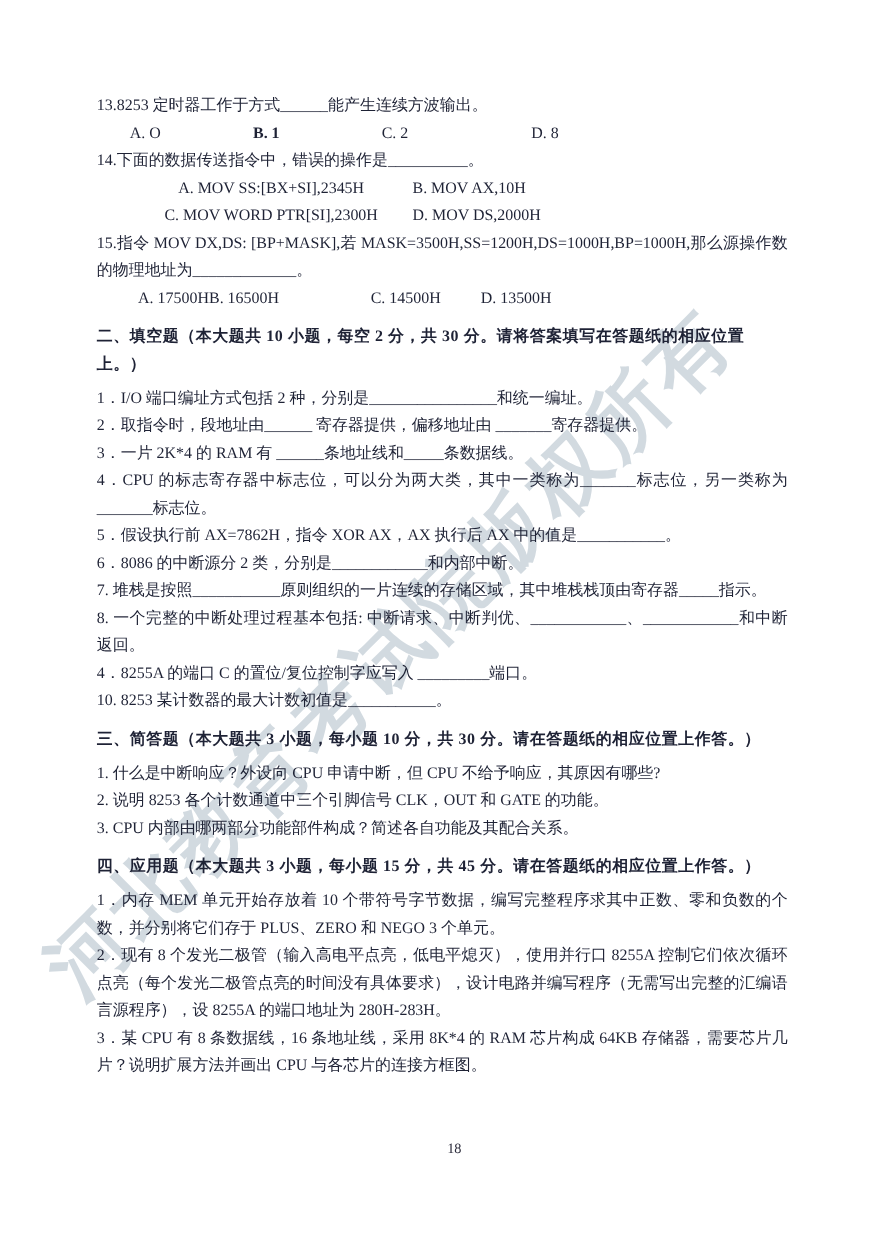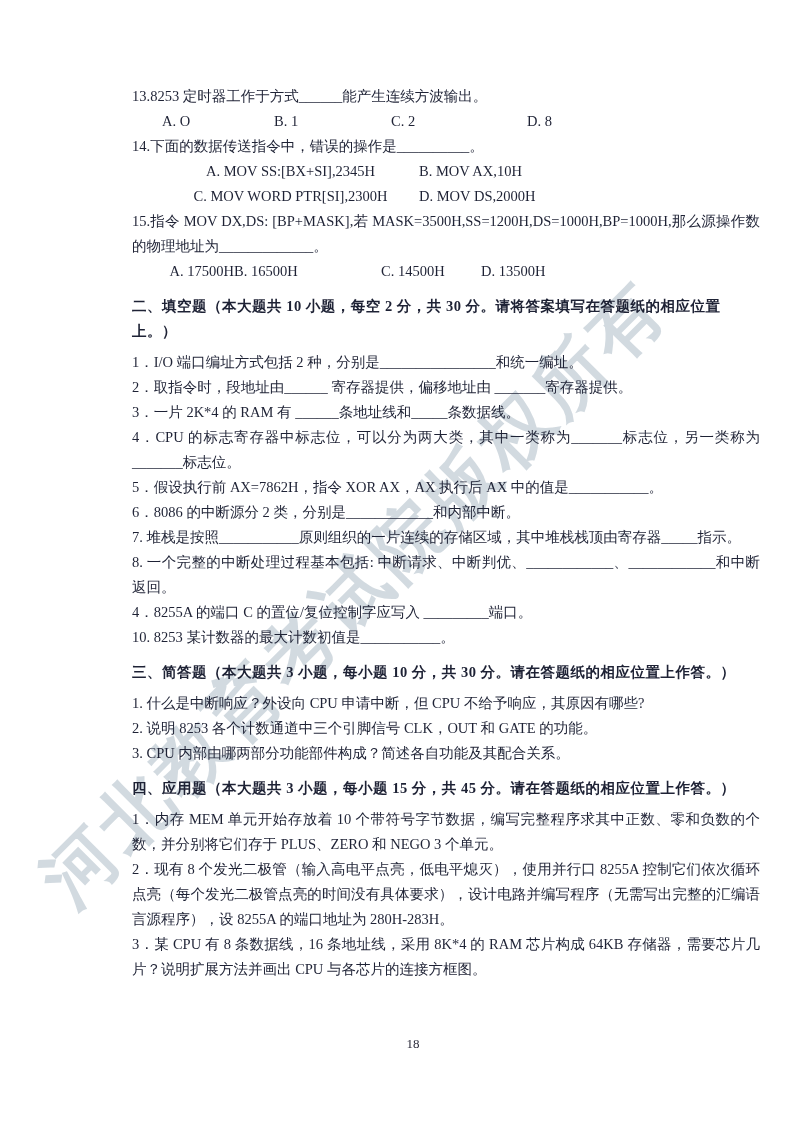--- a/index.html
+++ b/index.html
@@ -31,39 +31,38 @@
     z-index: 1;
   }
   .content {
     position: absolute;
     left: 88px;
     top: 84px;
     width: 628px;
     font-size: 14.5px;
     line-height: 25px;
     z-index: 2;
-    margin-left: 44px;
   }
   .content p {
     margin: 0;
     text-align: justify;
   }
   .sec-header {
     font-weight: 700;
     margin-top: 10px !important;
     margin-bottom: 6px !important;
     text-align: left !important;
     letter-spacing: 0.5px;
   }
   .optrow {
     display: flex;
     line-height: 25px;
   }
   .q13o1 { margin-left: 30px; width: 112px; }
-  .q13o2 { width: 117px; }
+  .q13o2 { width: 117px; font-weight: bold; }
   .q13o3 { width: 136px; }
   .q14l  { margin-left: 30px; width: 257px; text-align: center; }
   .q15o1 { margin-left: 15px; width: 87px; text-align: right; }
   .q15o2 { width: 147px; }
   .q15o3 { width: 100px; }
   .pagenum {
     position: absolute;
     left: 0;
     top: 1036px;
     width: 100%;

